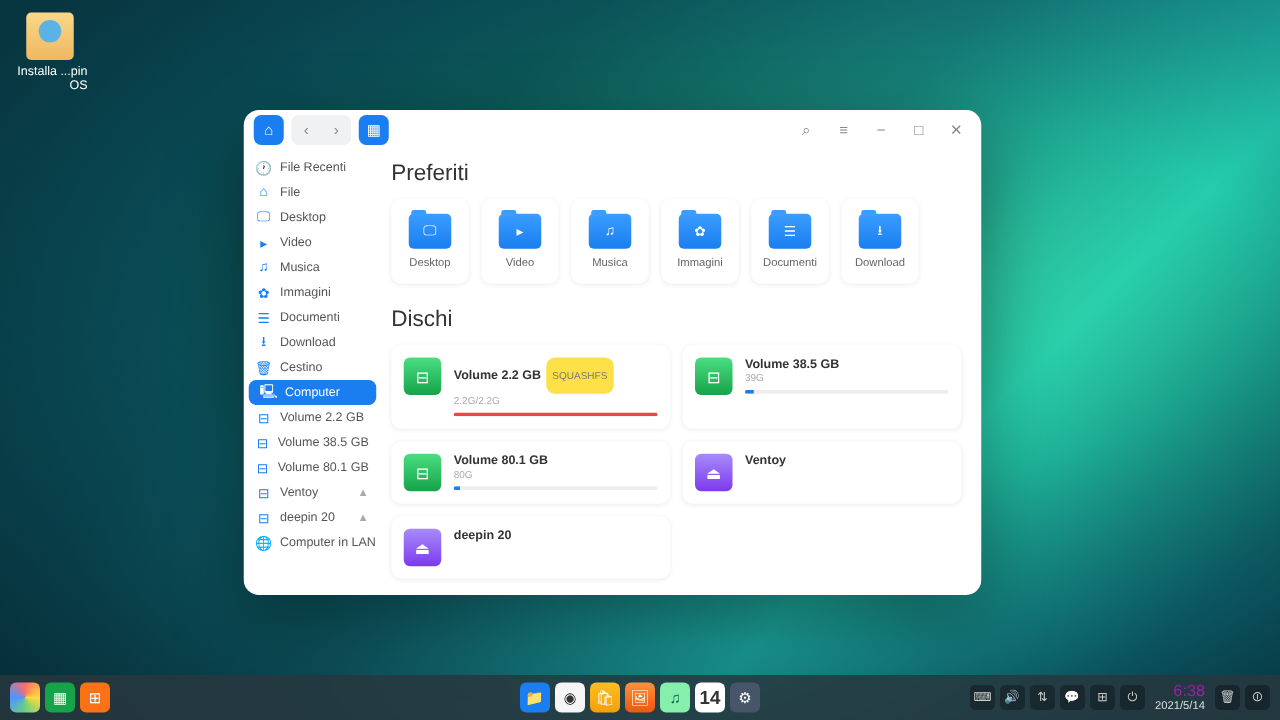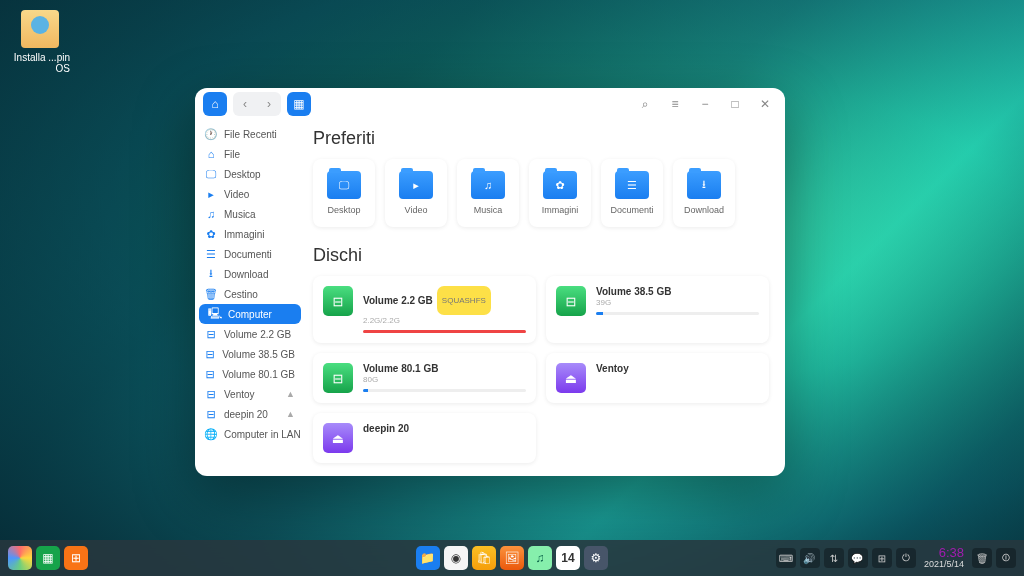--- a/index.html
+++ b/index.html
@@ -248,21 +248,21 @@
     <div class="tk-icon" style="background:conic-gradient(#ff6b6b,#ffd93d,#6bcf7f,#4d96ff,#ff6b6b)"></div>
     <div class="tk-icon tk-app" style="background:#16a34a">▦</div>
     <div class="tk-icon tk-app" style="background:#f97316">⊞</div>
   </div>
   <div class="tb-center">
     <div class="tk-icon" style="background:#1a7ef0">📁</div>
     <div class="tk-icon" style="background:#f5f5f5;color:#333">◉</div>
     <div class="tk-icon" style="background:linear-gradient(#fbbf24,#f59e0b)">🛍</div>
     <div class="tk-icon" style="background:linear-gradient(#fb923c,#ea580c)">🖼</div>
     <div class="tk-icon" style="background:#86efac;color:#065f46">♫</div>
-    <div class="tk-icon" style="background:#fff;color:#333;font-size:12px;font-weight:bold">14</div>
+    <div class="tk-icon" style="background:#fff;color:#333;font-size:15px;font-weight:bold">14</div>
     <div class="tk-icon" style="background:#475569">⚙</div>
   </div>
   <div class="tb-right-g">
     <div class="tk-tray">⌨</div>
     <div class="tk-tray">🔊</div>
     <div class="tk-tray">⇅</div>
     <div class="tk-tray">💬</div>
     <div class="tk-tray">⊞</div>
     <div class="tk-tray">⏻</div>
     <div class="clock">

